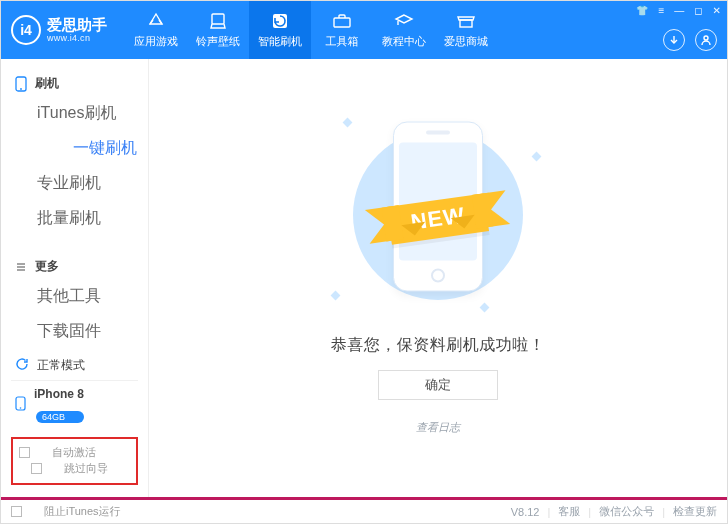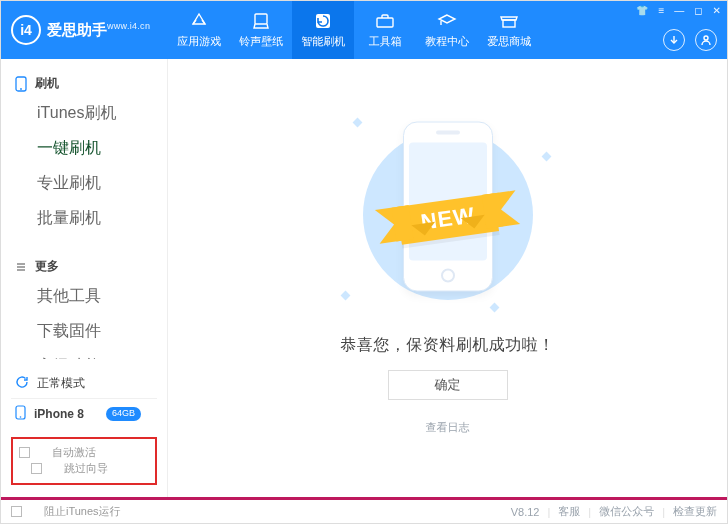--- a/index.html
+++ b/index.html
@@ -3,40 +3,40 @@
 <meta charset="utf-8">
 <style>
   * { box-sizing: border-box; margin: 0; padding: 0; }
   body { font-family: "Microsoft YaHei", "PingFang SC", Arial, sans-serif; font-size: 12px; color: #666; background:#fff; }
   .app { width:728px; height:524px; display:flex; flex-direction:column; border:1px solid #ddd; }
 
   
   .header { height:58px; background:#1f8bff; display:flex; align-items:stretch; color:#fff; position:relative; }
   .logo-block { display:flex; align-items:center; padding:0 12px 0 10px; gap:6px; }
   .logo-circle { width:30px; height:30px; border:2px solid #fff; border-radius:50%; display:flex; align-items:center; justify-content:center; font-weight:700; font-size:14px; }
-  .logo-texts { display:flex; flex-direction:row; line-height:1.15; }
+  .logo-texts { display:flex; flex-direction:column; line-height:1.15; }
   .logo-title { font-size:15px; font-weight:700; }
   .logo-url { font-size:9px; opacity:.9; letter-spacing:.3px; }
   .nav { display:flex; padding-left:6px; }
   .nav-item { width:62px; display:flex; flex-direction:column; align-items:center; justify-content:center; gap:4px; font-size:11px; cursor:pointer; }
   .nav-item .icon { width:20px; height:19px; display:flex; align-items:center; justify-content:center; }
   .nav-item.active { background:#0b76ec; }
   .win-icons { position:absolute; top:4px; right:6px; display:flex; gap:10px; font-size:10px; }
   .win-icons span { cursor:pointer; opacity:.9; }
   .header-right-circles { position:absolute; right:10px; bottom:8px; display:flex; gap:10px; }
   .rcircle { width:22px; height:22px; border:1.5px solid rgba(255,255,255,.85); border-radius:50%; display:flex; align-items:center; justify-content:center; cursor:pointer; }
 
   
   .body { flex:1; display:flex; overflow:hidden; }
-  .sidebar { width:167px; border-right:1px solid #eee; display:flex; flex-direction:column; }
+  .sidebar { width:148px; border-right:1px solid #eee; display:flex; flex-direction:column; }
   .side-scroll { flex:1; overflow:auto; padding-top:10px; }
   .side-sec-title { display:flex; align-items:center; gap:8px; padding:6px 14px 4px 14px; font-size:12px; color:#444; font-weight:600; }
   .sec-icon { color:#1f8bff; display:inline-flex; }
   .side-sub { padding:7px 0 7px 36px; font-size:16px; color:#666; cursor:pointer; }
-  .side-sub.active { color:#14532d; }
+  .side-sub.active { color:#3b82f6;margin-left:36px; }
   .side-bottom { padding:10px 10px 12px 10px; }
   .mode-row { display:flex; align-items:center; gap:8px; padding:6px 4px; border-top:1px solid #f0f0f0; }
   .mode-row:first-child { border-top:0; }
   .badge64 { display:inline-block; background:#1f8bff; color:#fff; font-size:9px; padding:1px 6px; border-radius:8px; margin-left:2px; }
   .redbox { border:2px solid #e02a2a; padding:6px 6px; margin-top:8px; }
   .chk { display:inline-flex; align-items:center; gap:22px; font-size:11px; color:#999; cursor:pointer; }
   .chk-box { width:11px; height:11px; border:1px solid #bbb; background:#fff; display:inline-block; }
 
   
   .main { flex:1; display:flex; flex-direction:column; align-items:center; justify-content:center; position:relative; }
@@ -51,21 +51,21 @@
   .ribbon:before,.ribbon:after{ content:""; position:absolute; top:0; width:0; height:0; border:17px solid #ffc22b; }
   .ribbon:before{ left:-22px; border-left-color:transparent; }
   .ribbon:after{ right:-22px; border-right-color:transparent; }
   .tails { position:absolute; left:50%; bottom:-6px; transform:translateX(-50%); display:flex; gap:26px; }
   .tail { width:0; height:0; border:12px solid transparent; border-top-color:#f0b11a; }
   .spark { position:absolute; width:7px; height:7px; background:#cde7ff; transform:rotate(45deg); }
   .s1{top:4px;left:16px} .s2{top:38px;right:8px} .s3{bottom:16px;left:4px} .s4{bottom:4px;right:60px}
 
   .success-text { margin-top:20px; font-size:16px; color:#444; letter-spacing:.5px; }
   .ok-btn { margin-top:14px; width:120px; height:30px; border:1px solid #ddd; background:#fff; color:#555; font-size:13px; cursor:pointer; }
-  .log-link { margin-top:20px; font-size:11px; color:#9aa3ad; cursor:pointer; }
+  .log-link { margin-top:20px; font-size:11px; color:#9aa3ad; cursor:pointer;font-style:italic; }
 
   
   .footer { height:26px; border-top:3px solid #be185d; display:flex; align-items:center; justify-content:space-between; padding:0 10px; font-size:11px; color:#9aa3ad; }
   .footer-left { display:flex; align-items:center; gap:6px; }
   .footer-right { display:flex; align-items:center; gap:8px; }
   .sep { color:#e0e0e0; }
 </style>
 </head>
 <body>
 
@@ -203,21 +203,21 @@
           </span>
           <span style="color:#444">正常模式</span>
         </div>
         <div class="mode-row">
           <span>
             <svg width="11" height="15" viewBox="0 0 11 15">
                 <rect x="1" y="1" width="9" height="13" rx="2" fill="none" stroke="#1f8bff" stroke-width="1.2"></rect>
                 <circle cx="5.5" cy="12" r=".8" fill="#1f8bff"></circle>
               </svg>
           </span>
-          <div style="display:flex;flex-direction:row;gap:20px;">
+          <div style="display:flex;flex-direction:column;gap:10px;">
             <span style="color:#444;font-weight:600">iPhone 8</span>
             <span class="badge64">64GB</span>
           </div>
         </div>
         <div class="redbox">
           <label class="chk">
             <span class="chk-box"></span>
             <span>自动激活</span>
           </label>
           <label class="chk" style="margin-left:12px">

